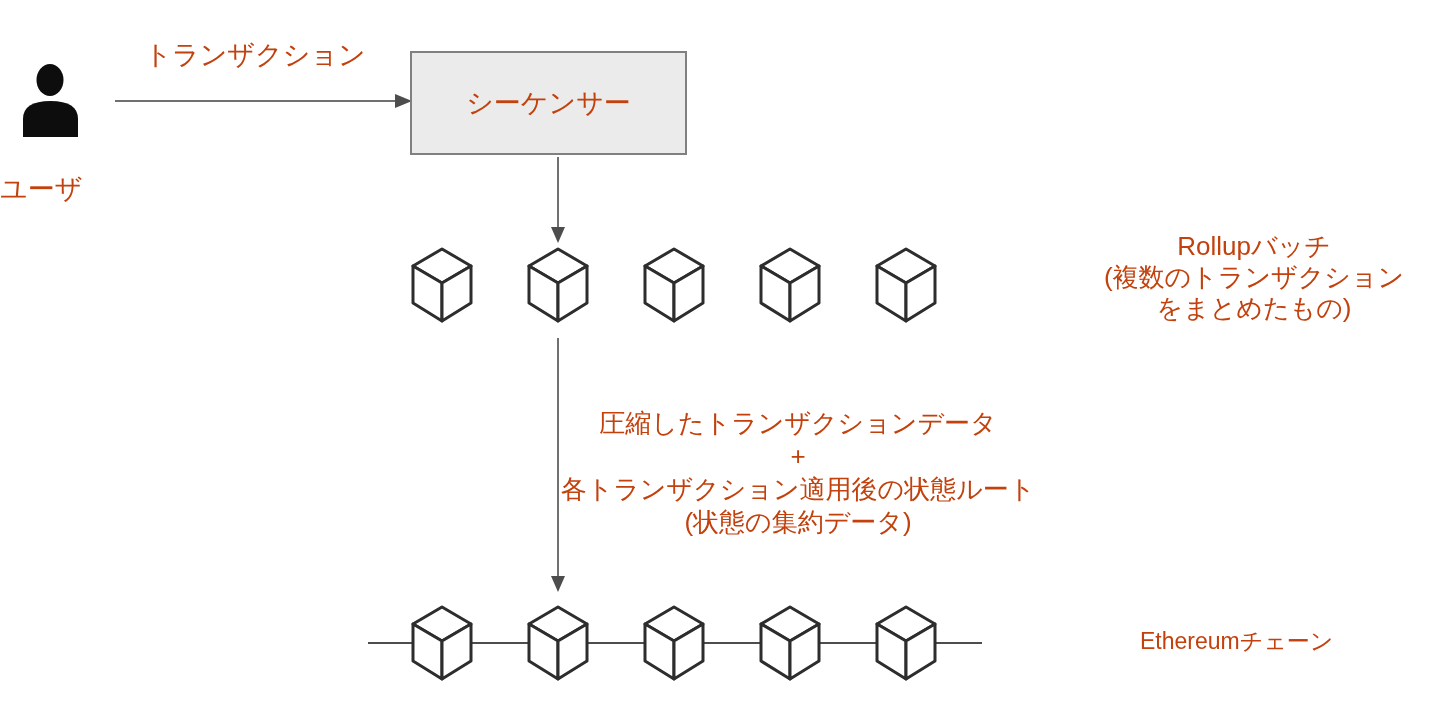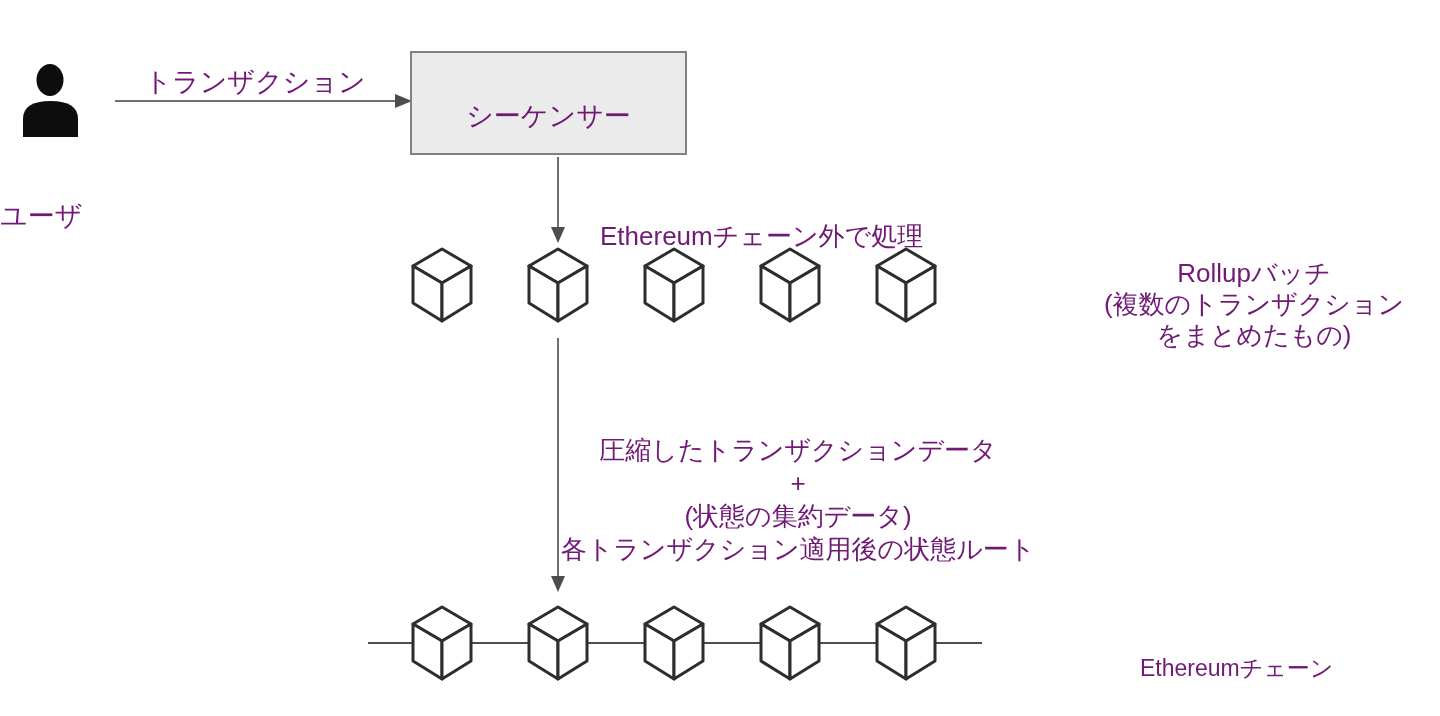--- a/index.html
+++ b/index.html
@@ -12,24 +12,23 @@
     position: relative;
     width: 1440px;
     height: 716px;
     background: #ffffff;
     overflow: hidden;
     color: #1a1a1a;
   }
   .abs { position: absolute; }
   .label {
     font-size: 26px;
-    color: #701a75;
+    color: #c2410c;
     white-space: nowrap;
     line-height: 31px;
-    margin-top: 27px;
   }
   .label.center { text-align: center; }
 
   
   #user-icon { left: 22px; top: 64px; width: 58px; height: 74px; }
   #user-label { left: 0px; top: 174px; width: 110px; font-size: 27px; }
 
   
   #transaction-arrow { left: 115px; top: 92px; width: 298px; height: 18px; }
   #transaction-label { left: 110px; top: 40px; width: 290px; text-align: center; font-size: 27px; }
@@ -81,21 +80,20 @@
   <div id="transaction-label" class="abs label">トランザクション</div>
 
   <div id="sequencer-box" class="abs">
     <span id="sequencer-label" class="label">シーケンサー</span>
   </div>
 
   <svg id="offchain-arrow" class="abs" viewBox="0 0 18 88" width="18" height="88">
     <line x1="9" y1="0" x2="9" y2="72" stroke="#707070" stroke-width="2"></line>
     <polygon points="2,70 16,70 9,86" fill="#4d4d4d"></polygon>
   </svg>
-  <div id="offchain-label" class="abs label">Ethereumチェーン外で処理</div>
 
   <div id="rollup-batch-row" class="abs">
     <div class="cube">
       <svg viewBox="0 0 68 78" width="68" height="78">
         <g stroke="#2d2d2d" stroke-width="3" fill="#ffffff" stroke-linejoin="round">
           <path d="M34 3 L63 20 L34 37 L5 20 Z"></path>
           <path d="M5 20 L5 57 L34 75 L34 37 Z"></path>
           <path d="M63 20 L63 57 L34 75 L34 37 Z"></path>
         </g>
       </svg>
@@ -143,22 +141,22 @@
     <div>をまとめたもの)</div>
   </div>
 
   <svg id="submit-arrow" class="abs" viewBox="0 0 18 256" width="18" height="256">
     <line x1="9" y1="0" x2="9" y2="240" stroke="#707070" stroke-width="2"></line>
     <polygon points="2,238 16,238 9,254" fill="#4d4d4d"></polygon>
   </svg>
   <div id="submit-data-label" class="abs label center">
     <div>圧縮したトランザクションデータ</div>
     <div>+</div>
+    <div>各トランザクション適用後の状態ルート</div>
     <div>(状態の集約データ)</div>
-    <div>各トランザクション適用後の状態ルート</div>
   </div>
 
   <div id="chain-line" class="abs"></div>
   <div id="ethereum-chain-row" class="abs">
     <div class="cube">
       <svg viewBox="0 0 68 78" width="68" height="78">
         <g stroke="#2d2d2d" stroke-width="3" fill="#ffffff" stroke-linejoin="round">
           <path d="M34 3 L63 20 L34 37 L5 20 Z"></path>
           <path d="M5 20 L5 57 L34 75 L34 37 Z"></path>
           <path d="M63 20 L63 57 L34 75 L34 37 Z"></path>

